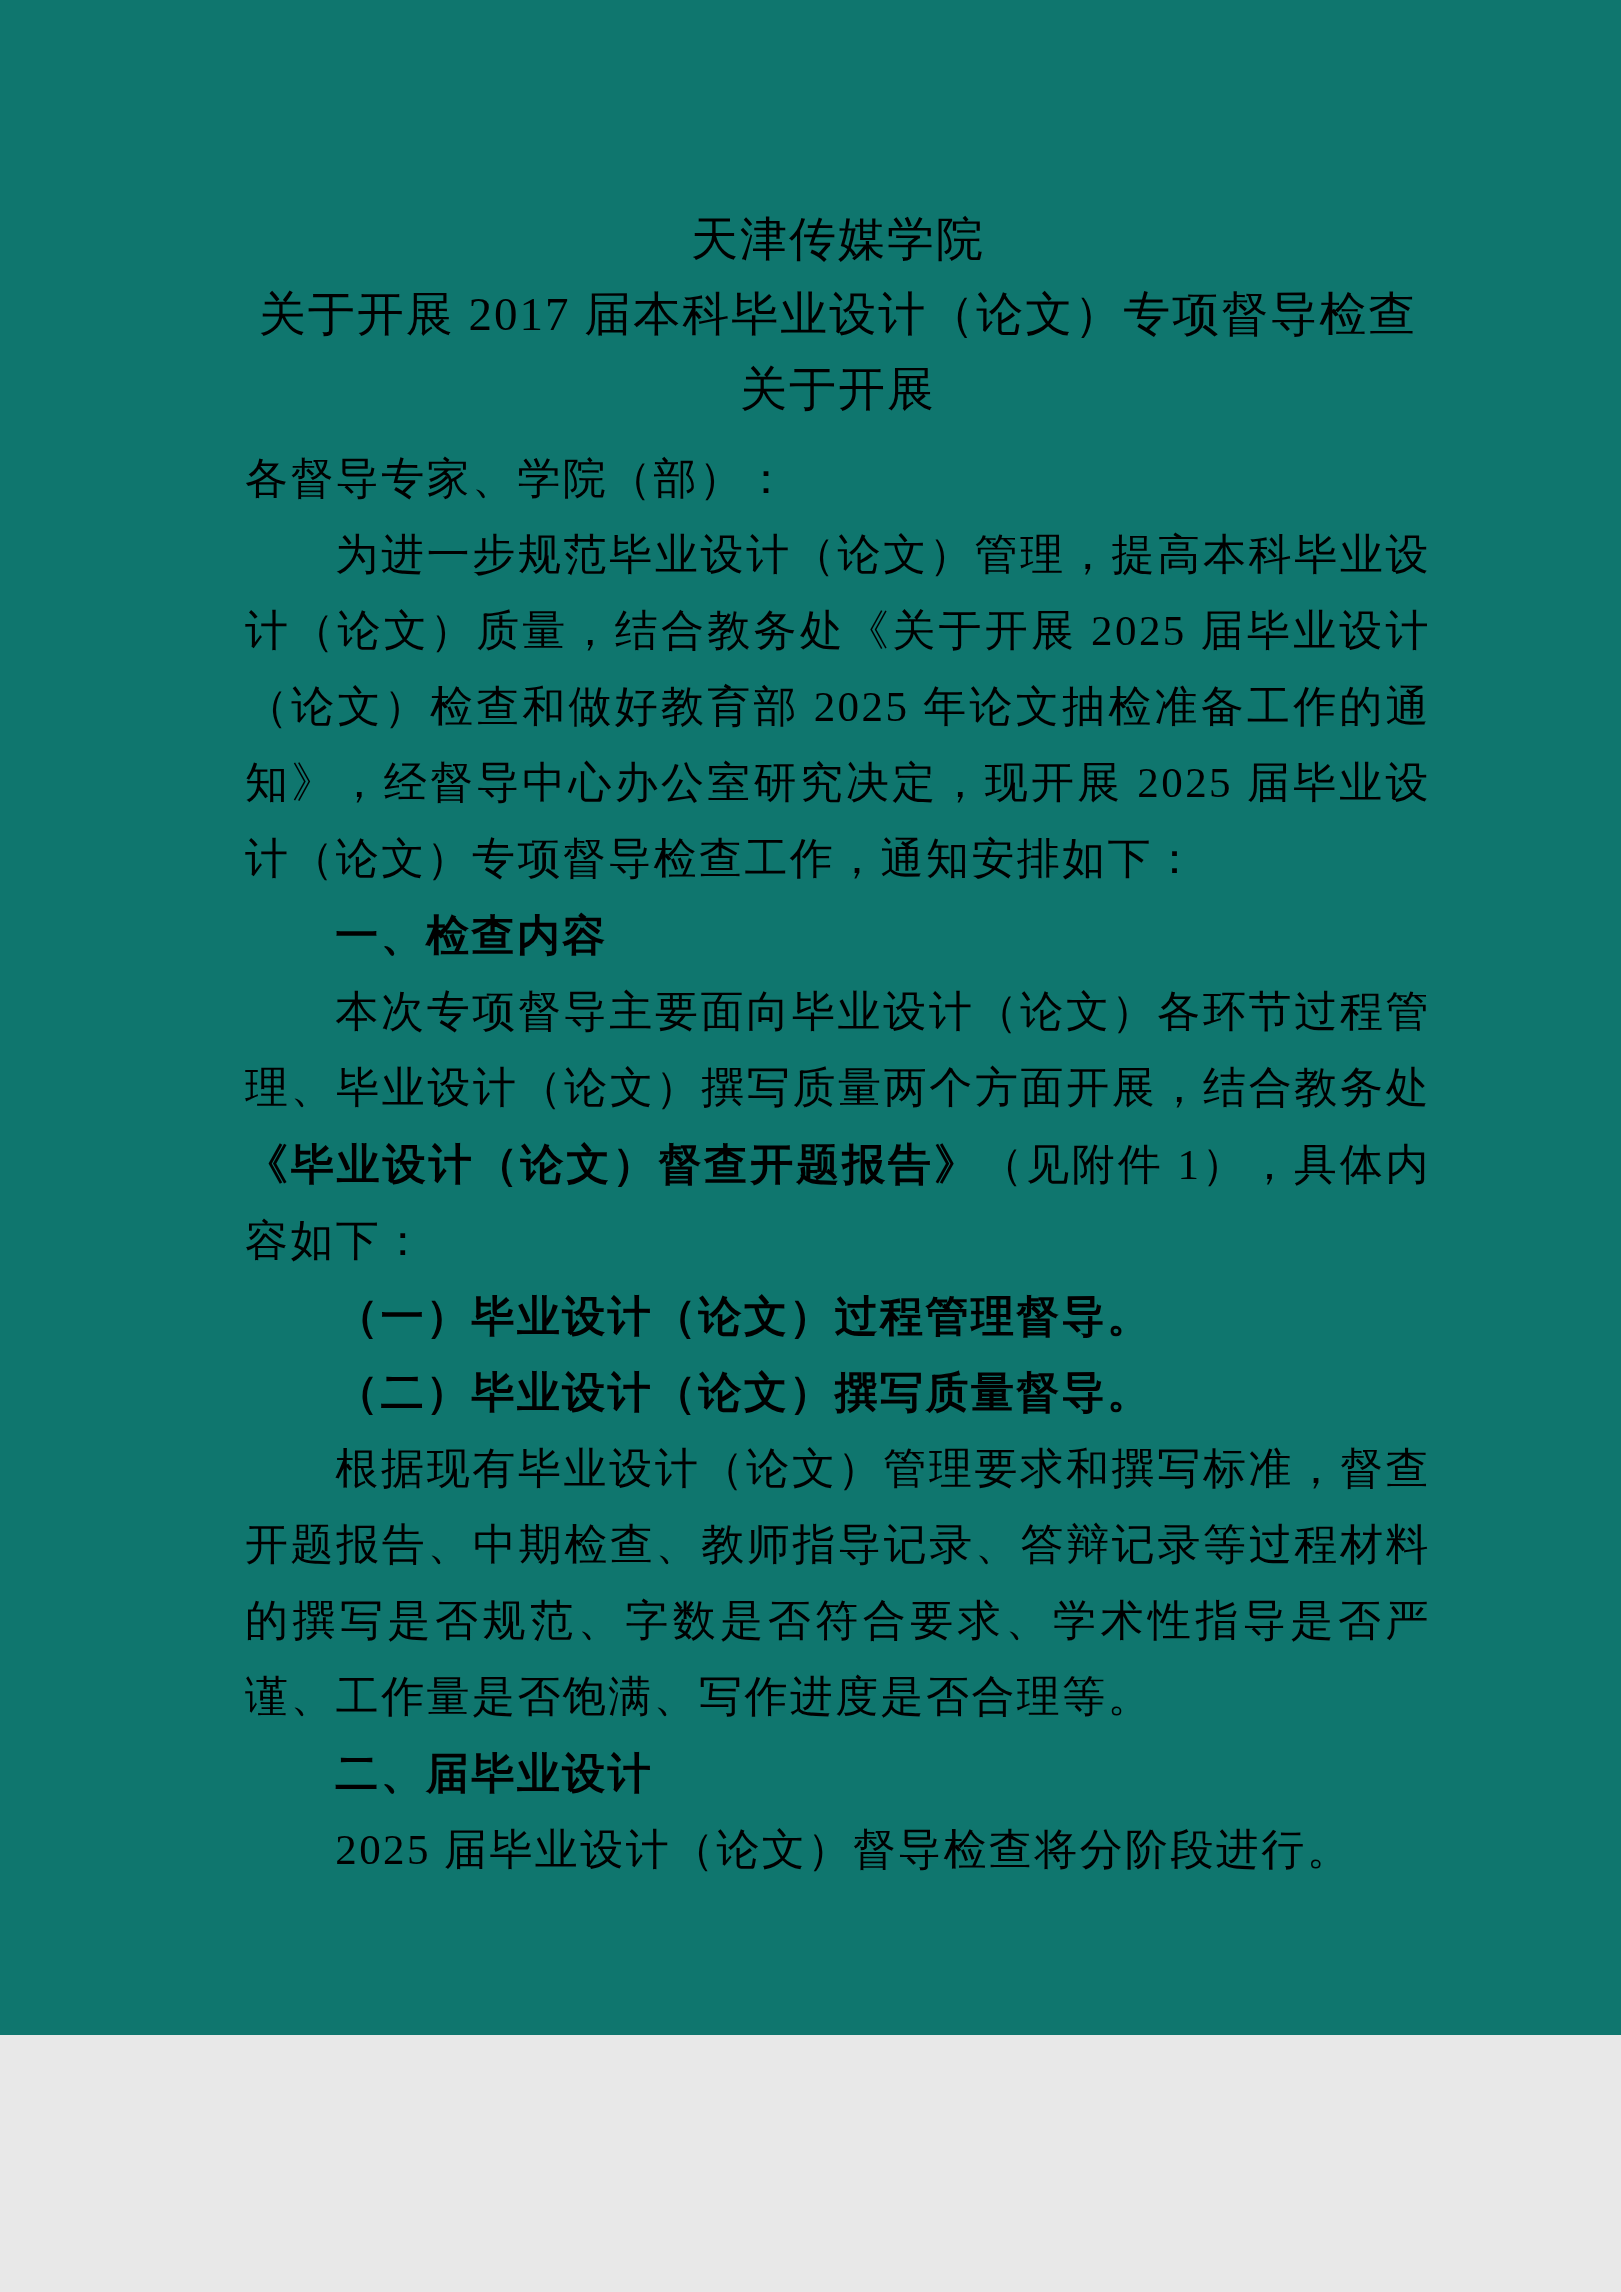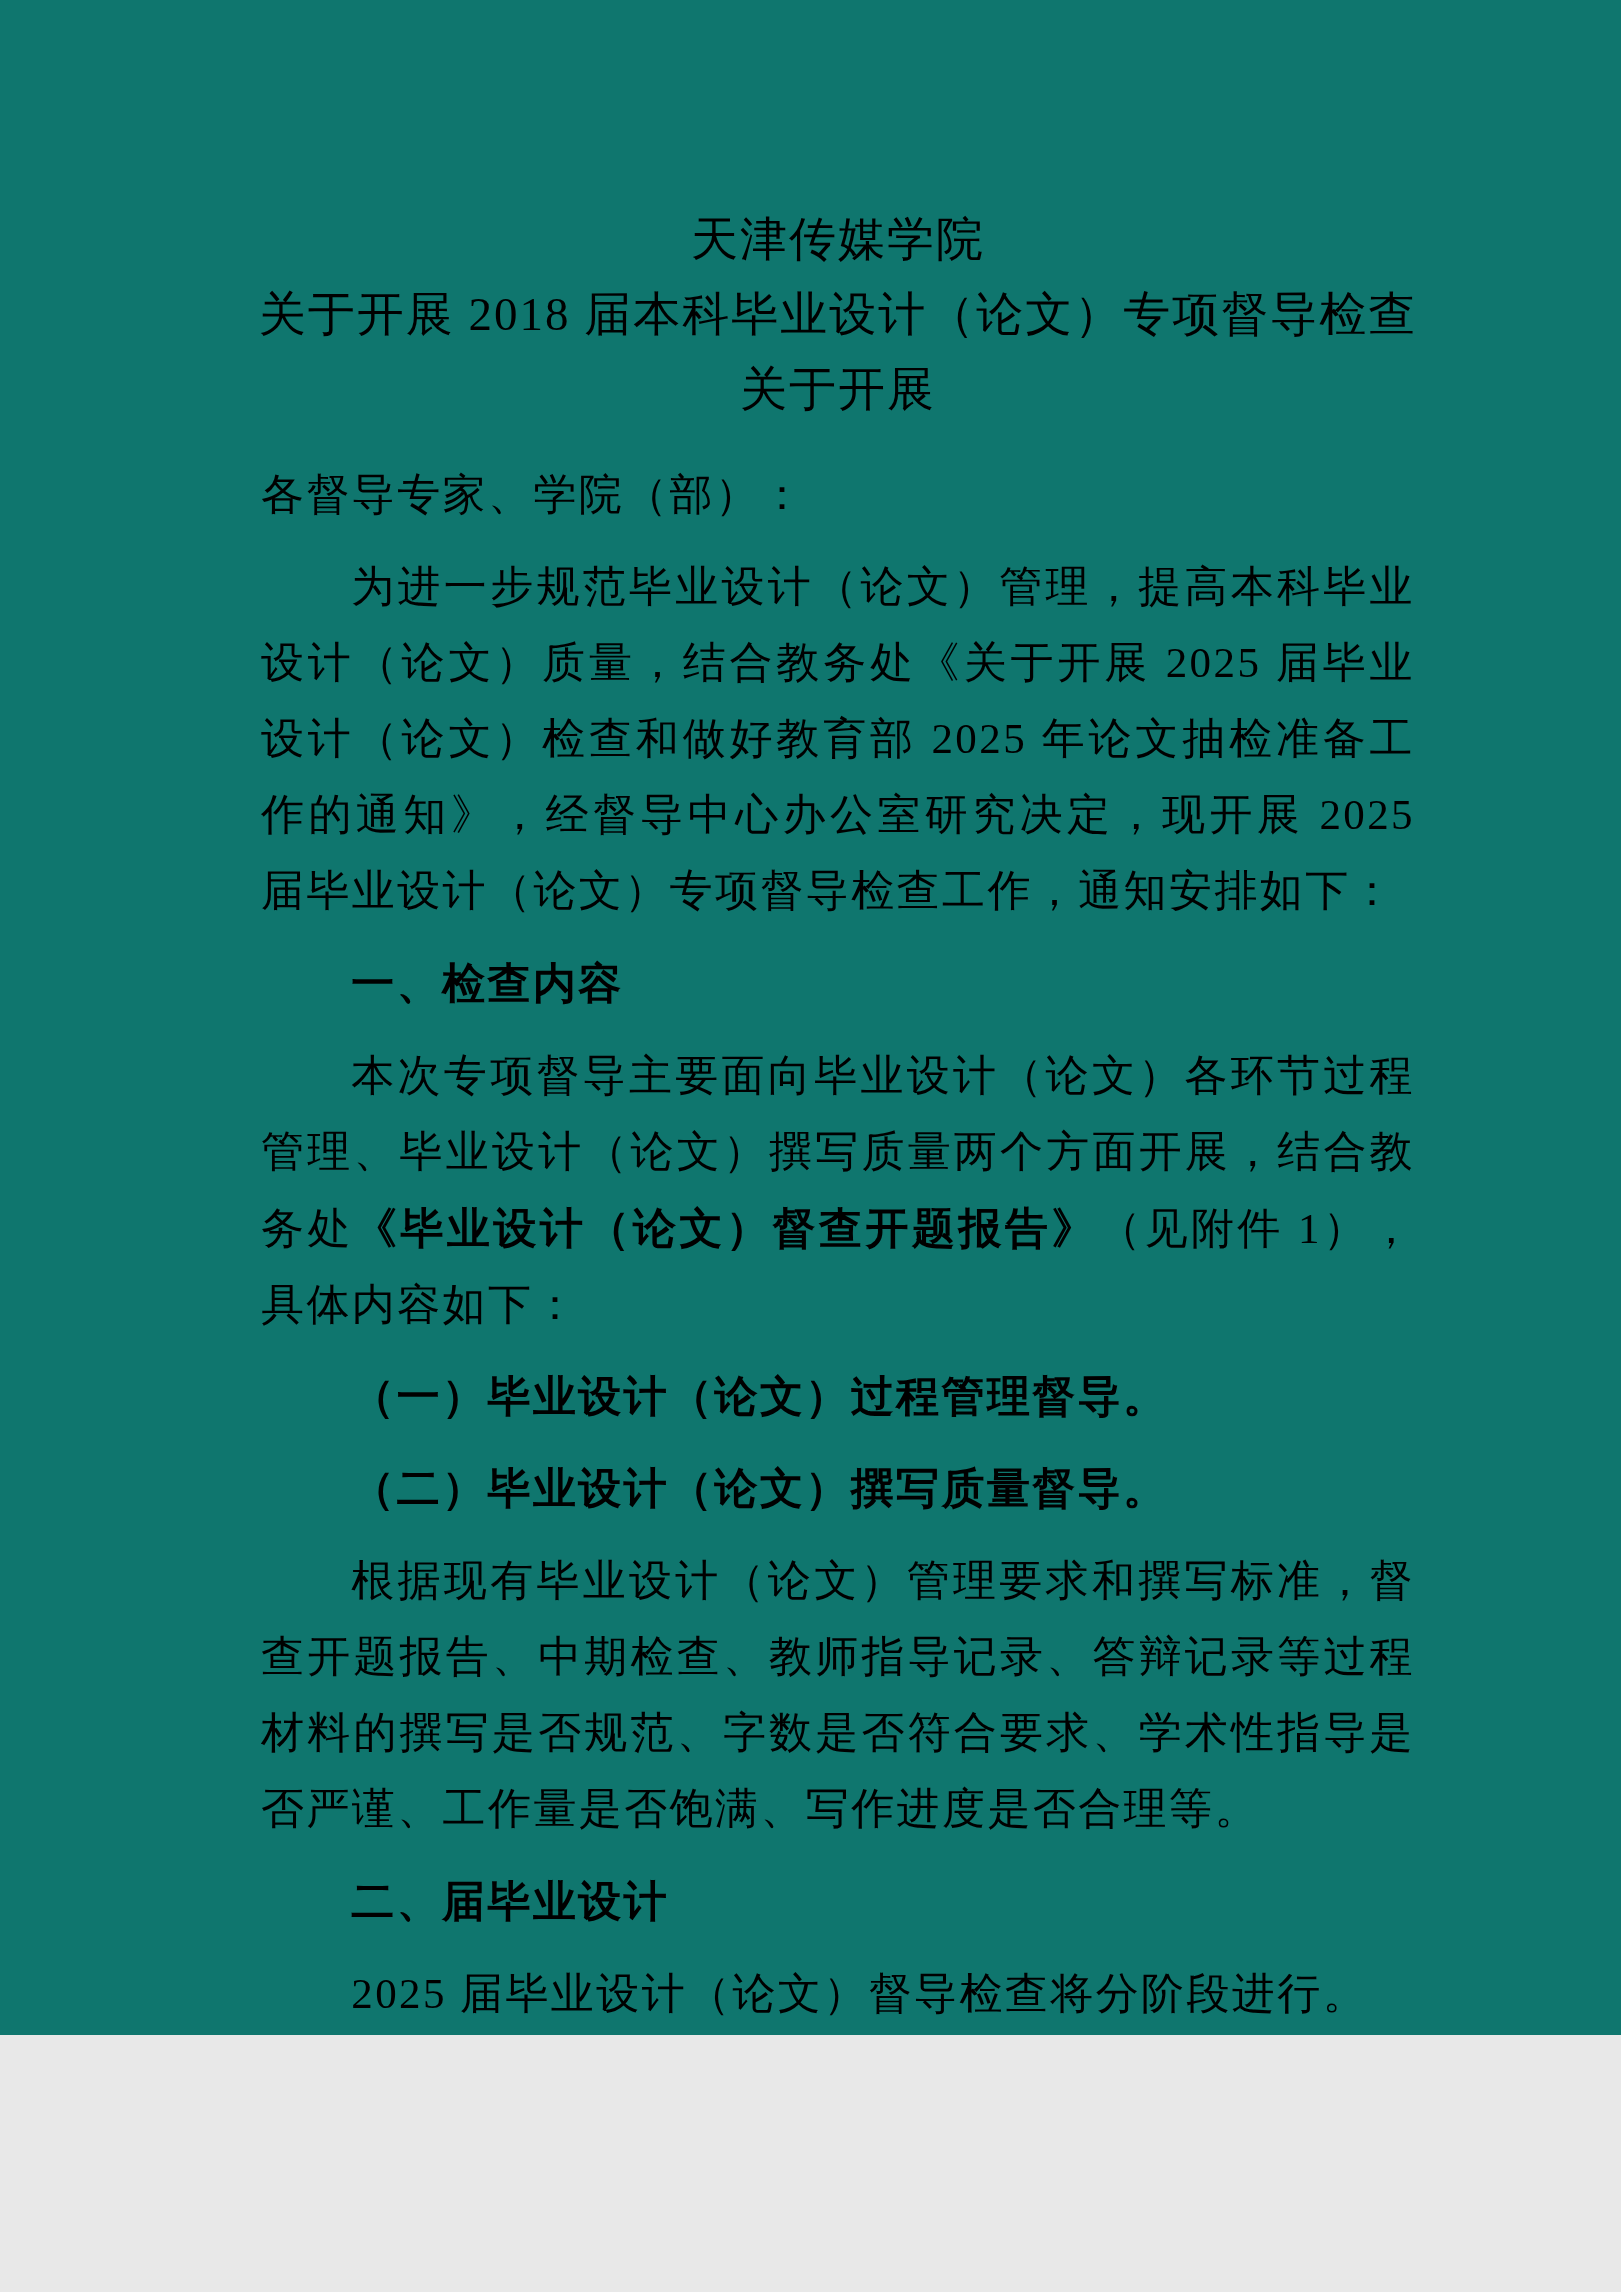--- a/index.html
+++ b/index.html
@@ -29,21 +29,21 @@
     position: absolute;
     left: 245px;
     top: 441px;
     width: 1186px;
     font-family: "Liberation Serif", "DejaVu Serif", serif;
     font-size: 43px;
     line-height: 76px;
     letter-spacing: 2.4px;
     text-align: justify;
   }
-  .block { text-indent: 2.1em; margin: 16px; padding: 0; }
+  .block { text-indent: 2.1em; margin: 0; padding: 0; }
   .block.salutation { text-indent: 0; }
   .seg-body { font-family: "Liberation Serif", "DejaVu Serif", serif; font-weight: 400; }
   .seg-hei-bold { font-family: "Liberation Sans", "DejaVu Sans", sans-serif; font-weight: 700; }
   .seg-kai { font-family: "Liberation Serif", "DejaVu Serif", serif; font-weight: 700; }
   .page-footer {
     position: absolute;
     left: 245px;
     top: 2125px;
     font-family: "Liberation Serif", "DejaVu Serif", serif;
     font-size: 31px;
@@ -51,21 +51,21 @@
     color: #000000;
   }
 </style>
 </head>
 <body>
 
 <div class="page">
 
   <header class="title-block">
     <div>天津传媒学院</div>
-    <div>关于开展 2018 届本科毕业设计（论文）专项督导检查</div>
+    <div>关于开展 2017 届本科毕业设计（论文）专项督导检查</div>
     <div>关于开展</div>
   </header>
 
   <main class="doc-body">
       <div class="block salutation"><span class="seg-body">各督导专家、学院（部）：</span></div>
       <div class="block paragraph"><span class="seg-body">为进一步规范毕业设计（论文）管理，提高本科毕业设计（论文）质量，结合教务处《关于开展 2025 届毕业设计（论文）检查和做好教育部 2025 年论文抽检准备工作的通知》，经督导中心办公室研究决定，现开展 2025 届毕业设计（论文）专项督导检查工作，通知安排如下：</span></div>
       <div class="block heading"><span class="seg-hei-bold">一、检查内容</span></div>
       <div class="block paragraph"><span class="seg-body">本次专项督导主要面向毕业设计（论文）各环节过程管理、毕业设计（论文）撰写质量两个方面开展，结合教务处</span><span class="seg-hei-bold">《毕业设计（论文）督查开题报告》</span><span class="seg-body">（见附件 1），具体内容如下：</span></div>
       <div class="block subheading"><span class="seg-kai">（一）毕业设计（论文）过程管理督导。</span></div>
       <div class="block subheading"><span class="seg-kai">（二）毕业设计（论文）撰写质量督导。</span></div>

